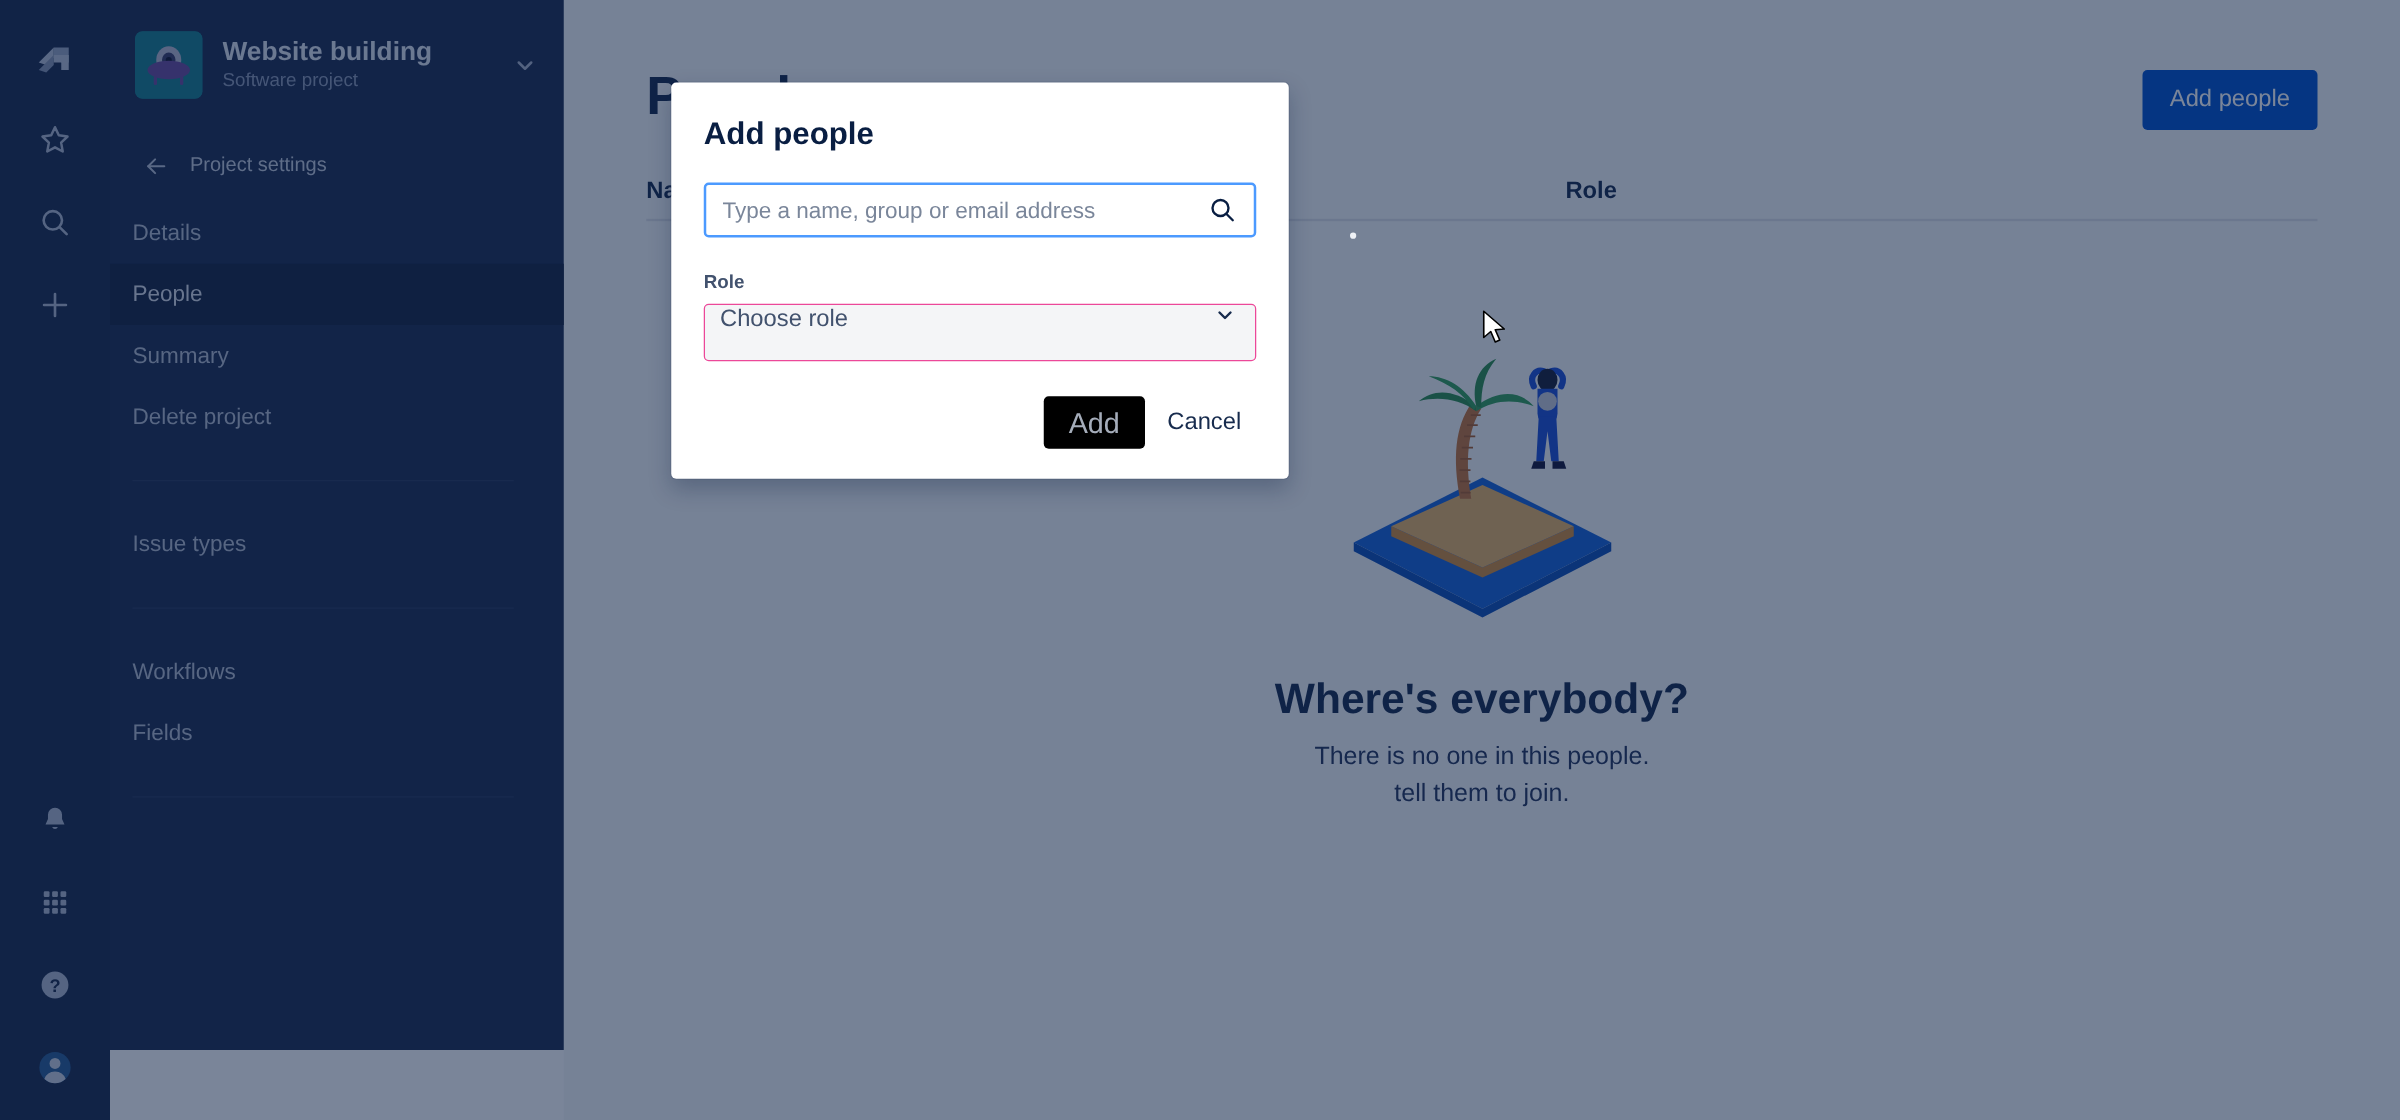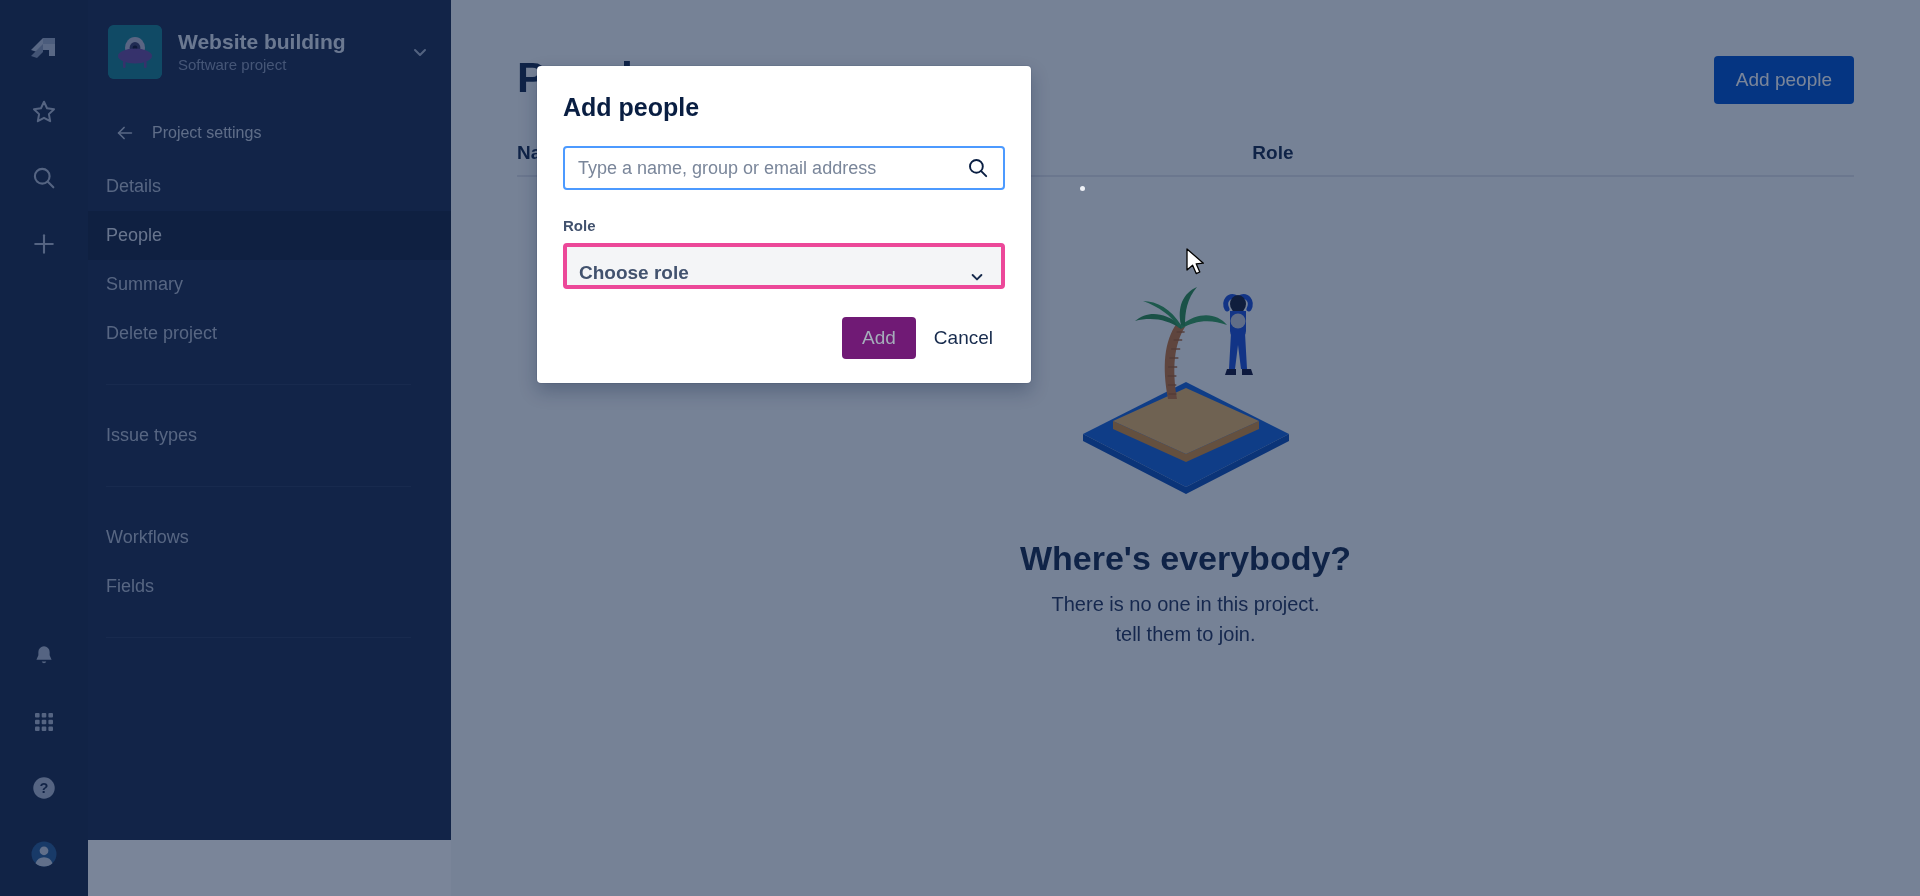--- a/index.html
+++ b/index.html
@@ -114,30 +114,30 @@
   }
   .search-input {
     flex:1 1 auto; border:none; outline:none; background:transparent;
     font-size:18px; font-family:inherit; color:#172b4d; line-height:22px;
   }
   .search-input::placeholder { color:#7a869a; }
   .search-icon { flex:0 0 26px; display:flex; align-items:center; justify-content:center; cursor:pointer; }
 
   .role-label { font-size:15px; font-weight:700; color:#42526e; margin-top:26px; line-height:20px; }
   .role-select {
-    margin-top:7px; height:46px; background:#f4f5f7; border:4px solid #ec4899;
-    border-radius:4px; display:flex; align-items:flex-end; padding:0 14px 0 12px; cursor:pointer;font-weight:bold;
+    margin-top:7px; height:46px; background:#f4f5f7; border:1px solid #ec4899;
+    border-radius:4px; display:flex; align-items:flex-start; padding:0 14px 0 12px; cursor:pointer;
   }
   .role-value { flex:1 1 auto; font-size:19px; color:#42526e; line-height:24px; }
   .role-chevron { flex:0 0 20px; display:flex; align-items:center; justify-content:center; color:#172b4d; }
 
   .modal-actions { margin-top:28px; display:flex; justify-content:flex-end; align-items:center; }
   .btn-add {
-    background:#701a75; color:#a5adba; border:none; border-radius:4px;
-    font-size:19px; font-family:inherit; padding:9px 20px; cursor:default; line-height:24px;
+    background:#000000; color:#a5adba; border:none; border-radius:4px;
+    font-size:23px; font-family:inherit; padding:9px 20px; cursor:default; line-height:24px;
   }
   .btn-cancel {
     background:transparent; border:none; color:#172b4d; font-size:19px;
     font-family:inherit; padding:9px 12px; margin-left:6px; cursor:pointer; line-height:24px;
   }
 
   
   .cursor { position:absolute; left:1185px; top:248px; z-index:60; pointer-events:none; }
   .dot-artifact {
     position:absolute; left:1080px; top:186px; width:5px; height:5px;
@@ -347,21 +347,21 @@
               <path d="M199 62 h16 v20 a8 8 0 01-16 0 z" fill="#1d4fd6"></path>
               <circle cx="207" cy="72" r="7.5" fill="#c6cbd8"></circle>
               <path d="M200 84 l-2 36 h6 l3 -24 l3 24 h6 l-2 -36 z" fill="#1d4fd6"></path>
               <path d="M196 120 h9 v6 h-11 z" fill="#15173a"></path>
               <path d="M211 120 h9 l2 6 h-11 z" fill="#15173a"></path>
             </g>
           </svg>
         </div>
         <div class="empty-title">Where's everybody?</div>
         <div class="empty-sub">
-          <span>There is no one in this project.</span>
+          <span>There is no one in this people.</span>
           <span>tell them to join.</span>
         </div>
       </div>
 
     </div>
   </div>
 
   <div class="scrim"></div>
   <div class="dot-artifact"></div>
 

